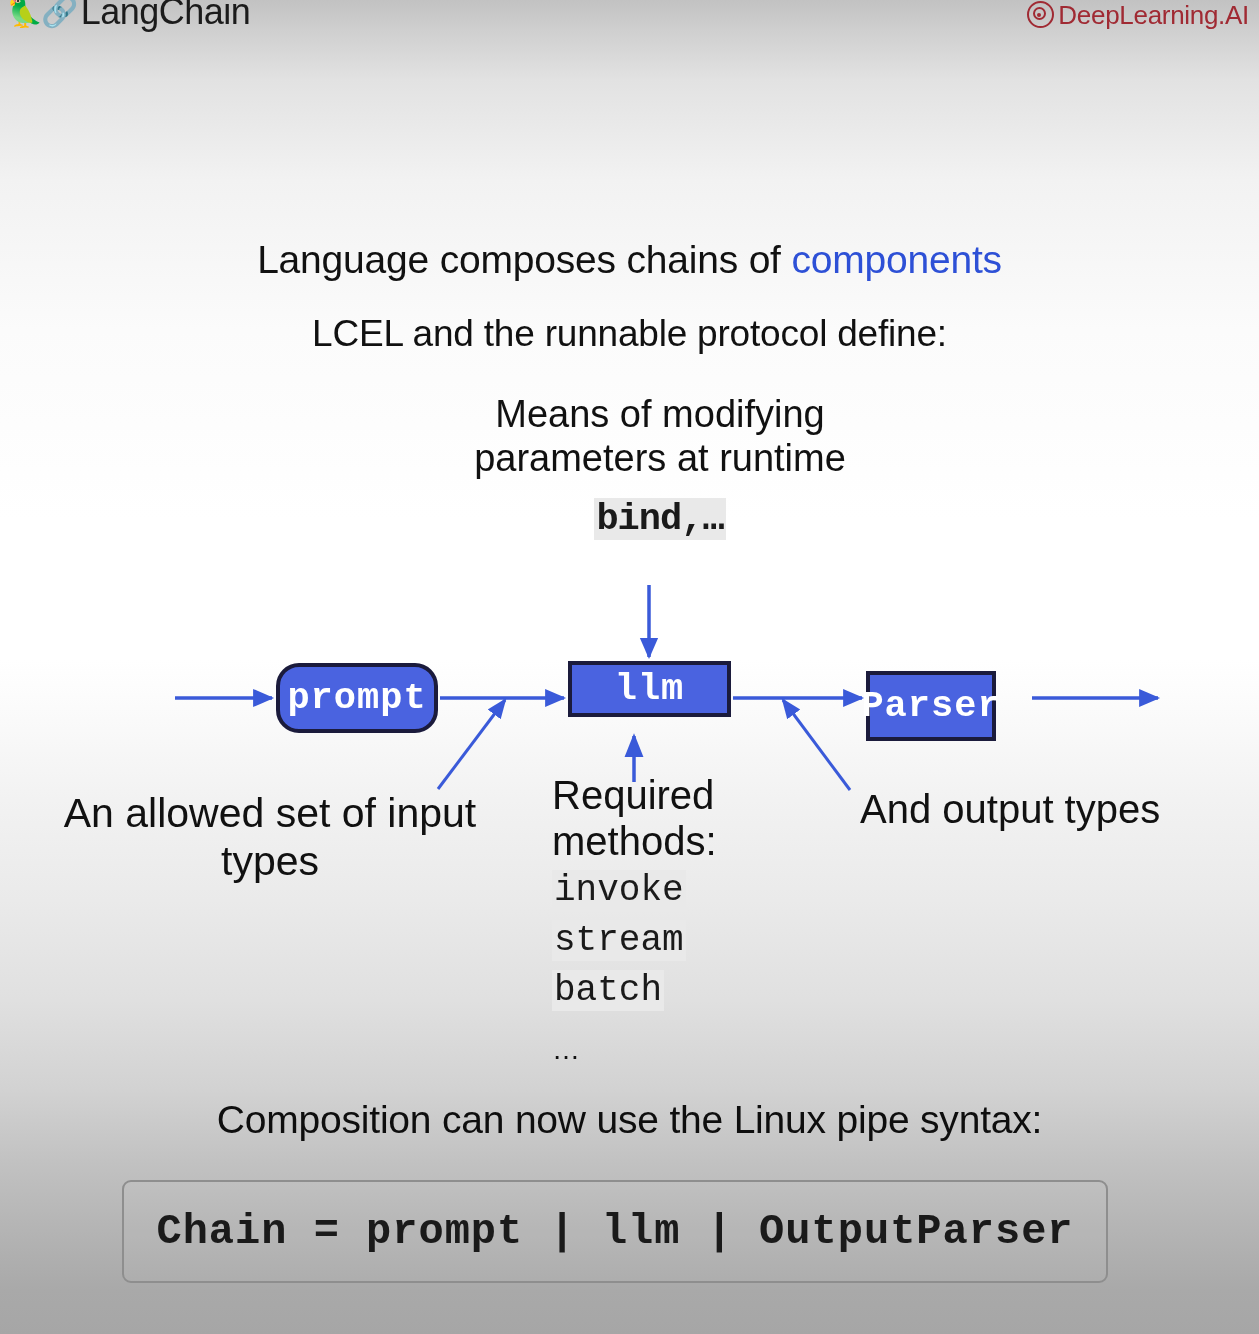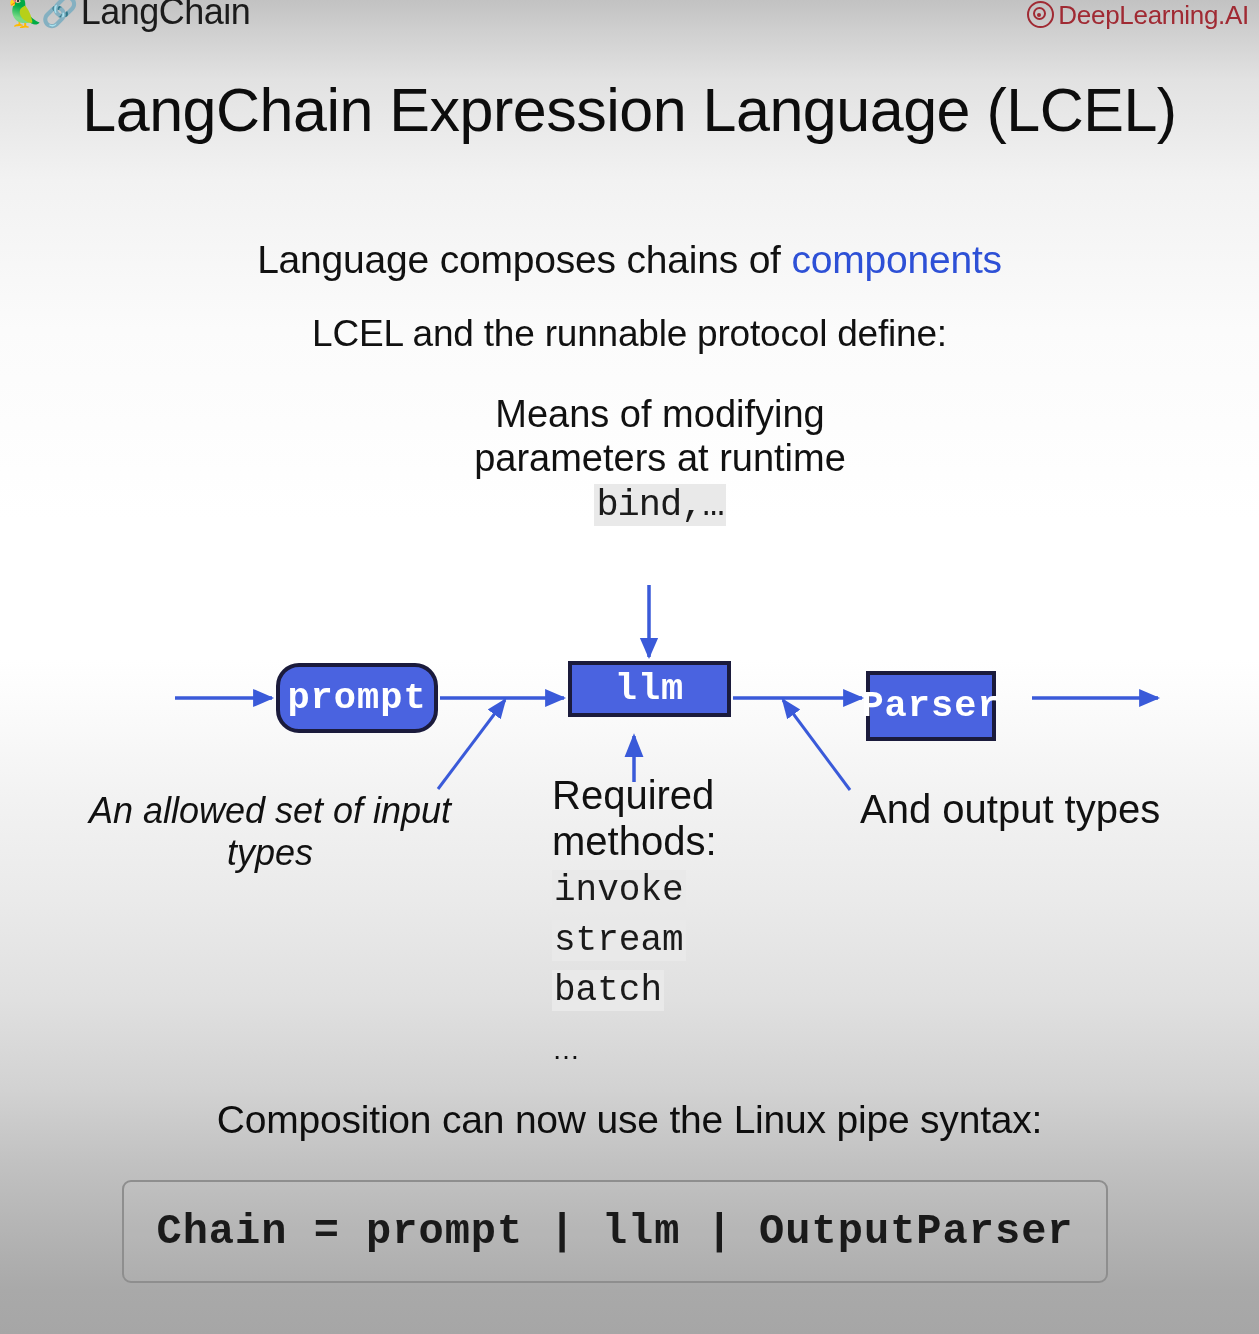--- a/index.html
+++ b/index.html
@@ -135,29 +135,29 @@
     top: 392px;
     left: 430px;
     width: 460px;
     text-align: center;
     font-size: 38px;
   }
   #callout-bind .codeline {
     font-size: 37px;
     letter-spacing: -1px;
     display: inline-block;
-    margin-top: 2px;
+    margin-top: 16px;
+    font-weight: bold;
   }
   #callout-input {
     top: 790px;
     left: 60px;
     width: 420px;
     text-align: center;
-    font-size: 36px;
-    font-style: italic;
+    font-size: 41px;
   }
   #callout-methods {
     top: 772px;
     left: 552px;
     width: 300px;
     text-align: left;
     font-size: 40px;
   }
   #callout-methods .mrow {
     font-family: "Liberation Mono", "DejaVu Sans Mono", monospace;
@@ -246,21 +246,20 @@
   <div class="brand-left">
     <span class="glyphs">🦜🔗</span>
     <span class="brand-name">LangChain</span>
   </div>
 
   <div class="brand-right">
     <span class="dl-mark"></span>
     <span class="dl-name">DeepLearning.AI</span>
   </div>
 
-  <div class="title">LangChain Expression Language (LCEL)</div>
 
   <div class="subtitle">
     <span>Language composes chains of </span><span class="accent">components</span>
   </div>
 
   <div class="define-line">LCEL and the runnable protocol define:</div>
 
   <div class="callout" id="callout-bind">
     <span>Means of modifying parameters at runtime</span>
     <div class="codeline"><span class="code">bind,…</span></div>

